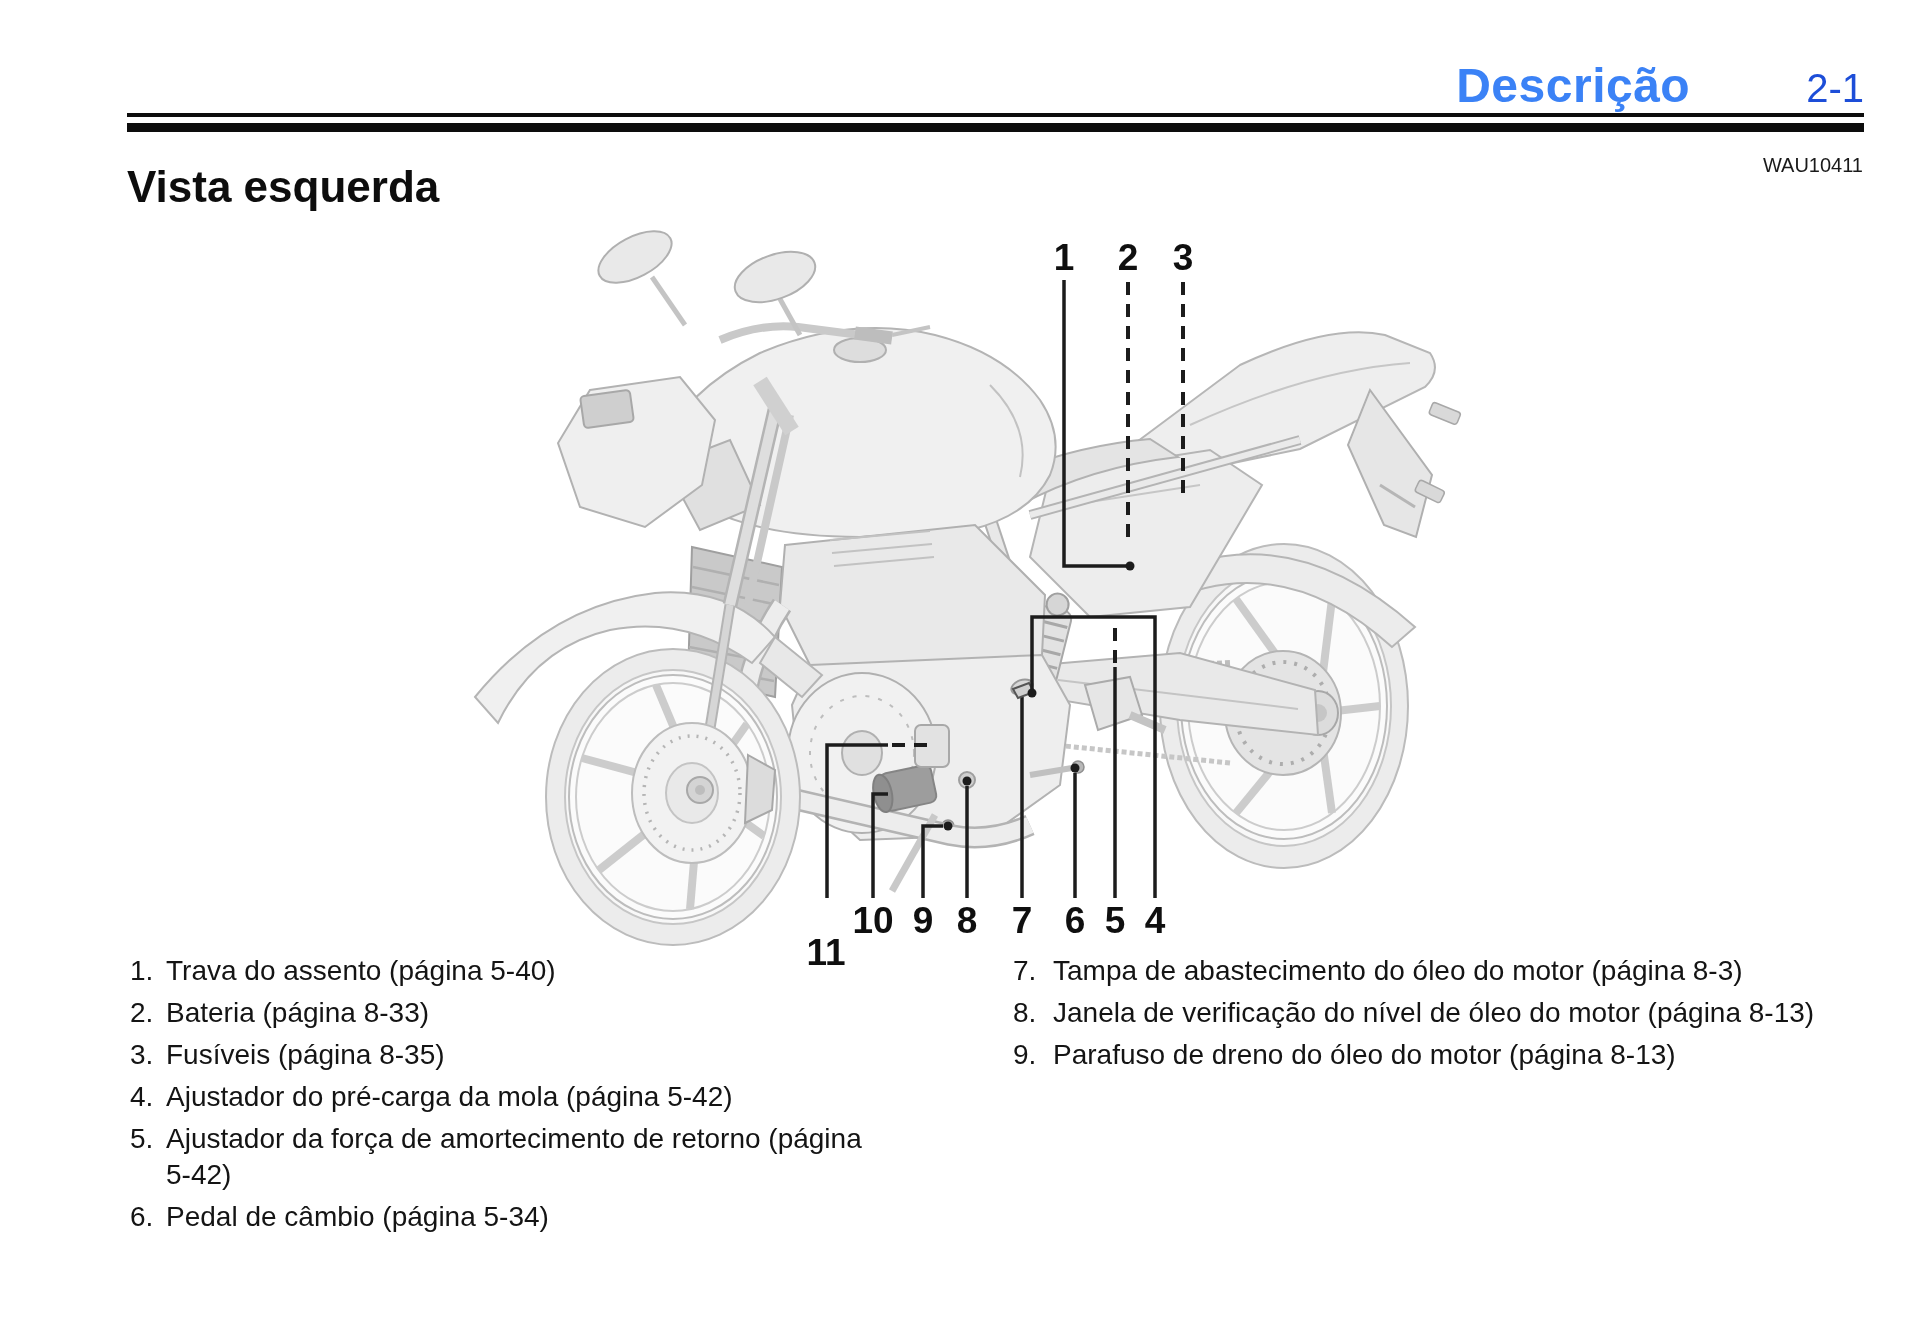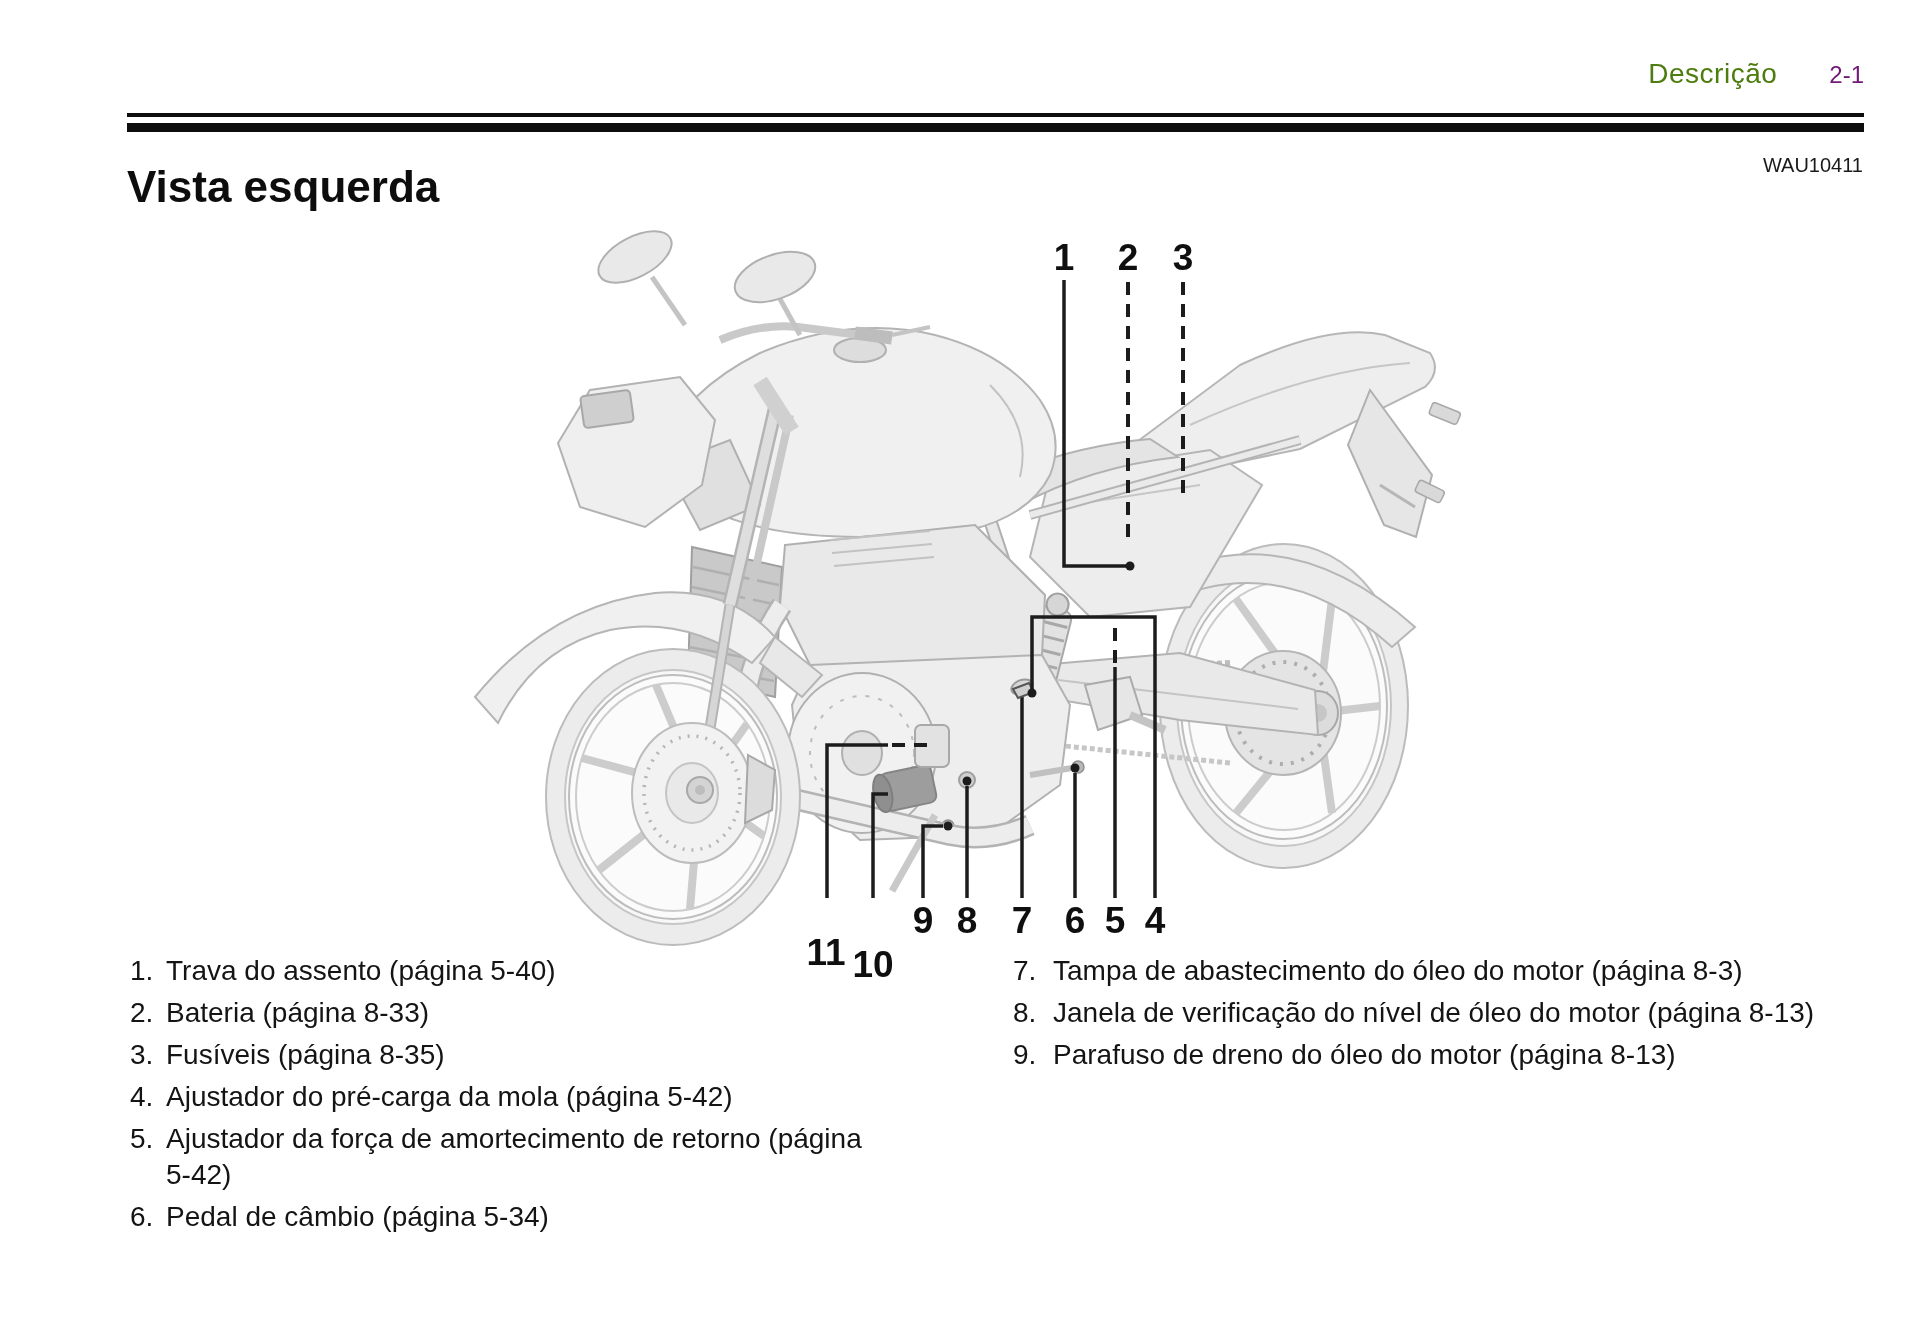--- a/index.html
+++ b/index.html
@@ -3,22 +3,22 @@
 <meta charset="utf-8">
 <style>
   * { margin:0; padding:0; box-sizing:border-box; }
   html,body { width:1920px; height:1321px; }
   body { background:#ffffff; font-family:"Liberation Sans", sans-serif; position:relative; overflow:hidden; color:#111; }
 
   .page { position:absolute; inset:0; background:#fff; }
 
   
   .header-row { position:absolute; top:58px; right:56px; display:flex; align-items:baseline; }
-  .doc-title { font-size:28px; font-weight:normal; letter-spacing:0.5px; color:#4d7c0f; }
-  .page-num { font-size:24px; font-weight:normal; margin-left:52px; color:#701a75; }
+  .doc-title { font-size:48px; font-weight:bold; letter-spacing:0.5px; color:#3b82f6; }
+  .page-num { font-size:40px; font-weight:normal; margin-left:116px; color:#1d4ed8; }
   .rule-thin  { position:absolute; left:127px; width:1737px; top:113px; height:4px; background:#0d0d0d; }
   .rule-thick { position:absolute; left:127px; width:1737px; top:123px; height:9px; background:#0d0d0d; }
   .doc-code { position:absolute; top:154px; right:57px; font-size:20px; color:#1a1a1a; }
   .section-title { position:absolute; left:127px; top:162px; font-size:44px; font-weight:bold; color:#0d0d0d; }
 
   
   .diagram { position:absolute; left:430px; top:185px; width:1060px; height:770px; }
   .diagram svg { position:absolute; left:0; top:0; }
   .callout-num { position:absolute; transform:translate(-50%,-50%); font-size:37px; font-weight:bold; color:#0f0f0f; line-height:1; }
   .co-ln { fill:none; stroke:#1c1c1c; stroke-width:3.5; }
@@ -250,21 +250,21 @@
         <path class="co-da" d="M 685 478 L 685 440"></path>
         <path class="co-ln" d="M 725 713 L 725 432 L 602 432 L 602 504"></path>
         <circle class="co-dot" cx="602" cy="508" r="4.5"></circle>
       </g>
     </svg>
 
     <div class="callout-num" style="left:634px; top:72px;">1</div>
     <div class="callout-num" style="left:698px; top:72px;">2</div>
     <div class="callout-num" style="left:753px; top:72px;">3</div>
     <div class="callout-num" style="left:396px; top:735px;margin-top:32px;">11</div>
-    <div class="callout-num" style="left:443px; top:735px;margin-top:44px;">10</div>
+    <div class="callout-num" style="left:443px; top:735px;">10</div>
     <div class="callout-num" style="left:493px; top:735px;">9</div>
     <div class="callout-num" style="left:537px; top:735px;">8</div>
     <div class="callout-num" style="left:592px; top:735px;">7</div>
     <div class="callout-num" style="left:645px; top:735px;">6</div>
     <div class="callout-num" style="left:685px; top:735px;">5</div>
     <div class="callout-num" style="left:725px; top:735px;">4</div>
   </div>
 
   <div class="legend-col legend-left">
     <div class="li">

